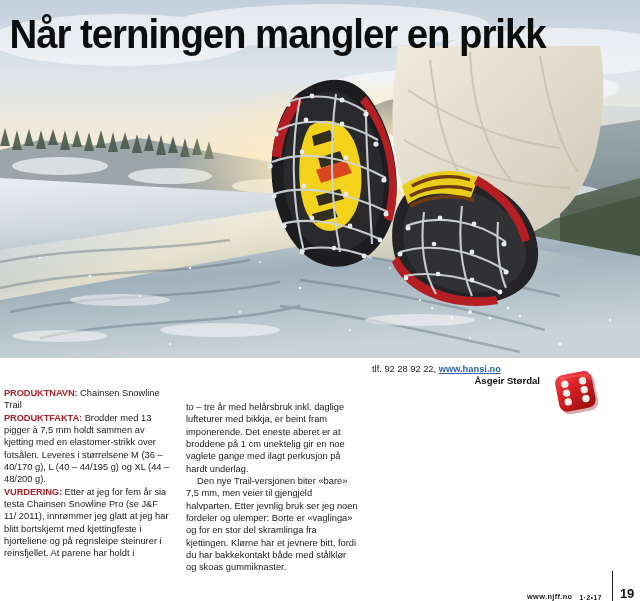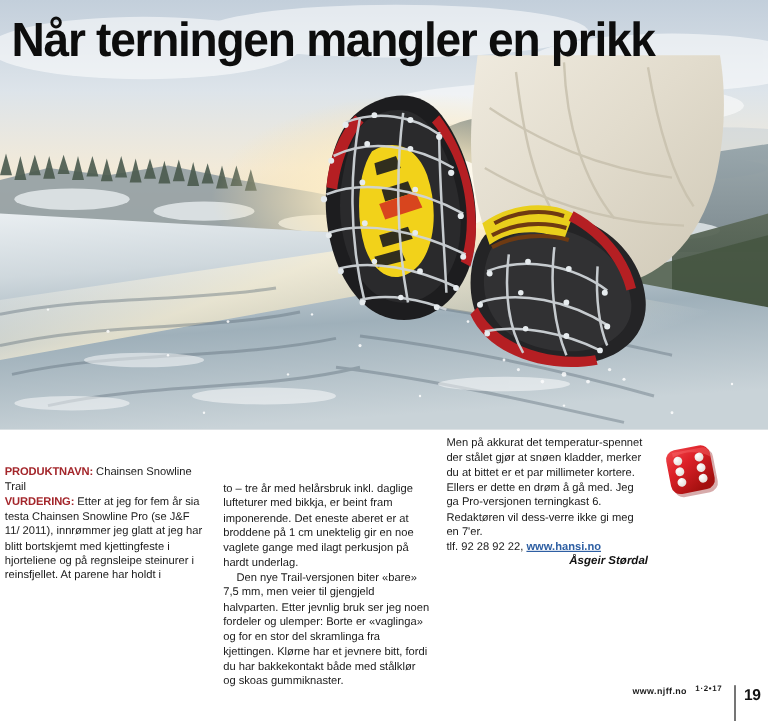--- a/index.html
+++ b/index.html
@@ -36,32 +36,32 @@
   }
   .col p{margin:0;}
   .col p.indent{text-indent:11px;}
   .c1{left:4px;width:166px;margin-top:24px;}
   .c2{left:186px;width:172px;margin-top:38px;}
   .c3{left:372px;width:168px;}
   .lbl{color:#a3252a;font-weight:700;letter-spacing:-0.1px;}
   .link{color:#2e5fa3;text-decoration:underline;font-weight:700;text-align:right;}
   .byline{
     margin-top:17px;text-align:right;
-    font-style:italic;font-weight:700;font-size:9.6px;color:#121212;
+    font-weight:700;font-size:9.6px;color:#121212;
   }
 
   
   .die-wrap{position:absolute;left:549px;top:366px;width:52px;height:52px;}
   .die-wrap svg{display:block;}
 
   
   .footer{position:absolute;left:0;top:568px;width:640px;height:33px;}
   .footer-inner{
     position:absolute;right:6px;top:3px;
-    display:flex;align-items:flex-start;gap:7px;
+    display:flex;align-items:flex-end;gap:7px;
   }
   .f-url{font-size:7.4px;font-weight:700;letter-spacing:.35px;color:#1b1b1b;}
   .f-issue{font-size:6.6px;font-weight:700;letter-spacing:.55px;color:#1b1b1b;}
   .f-rule{width:1px;height:30px;background:#1b1b1b;margin-left:3px;}
   .f-page{font-size:13px;font-weight:700;color:#111;letter-spacing:-0.2px;}
 </style>
 </head>
 <body>
 
 <div class="page">
@@ -315,30 +315,30 @@
   </div>
 
   <div class="headline">
     <h1>Når terningen mangler en prikk</h1>
   </div>
 
   <div class="cols">
 
     <div class="col c1">
       <p><span class="lbl">PRODUKTNAVN:</span><span> Chainsen Snowline Trail</span></p>
+      <p><span class="lbl">PRODUKTFAKTA:</span><span> Brodder med 13 pigger à 7,5 mm holdt sammen av kjetting med en elastomer-strikk over fotsålen. Leveres i størrelsene M (36 – 40/170 g), L (40 – 44/195 g) og XL (44 – 48/200 g).</span></p>
       <p><span class="lbl">VURDERING:</span><span> Etter at jeg for fem år sia testa Chainsen Snowline Pro (se J&amp;F 11/ 2011), innrømmer jeg glatt at jeg har blitt bortskjemt med kjettingfeste i hjorteliene og på regnsleipe steinurer i reinsfjellet. At parene har holdt i</span></p>
     </div>
 
     <div class="col c2">
       <p>to – tre år med helårsbruk inkl. daglige lufteturer med bikkja, er beint fram imponerende. Det eneste aberet er at broddene på 1 cm unektelig gir en noe vaglete gange med ilagt perkusjon på hardt underlag.</p>
       <p class="indent">Den nye Trail-versjonen biter «bare» 7,5 mm, men veier til gjengjeld halvparten. Etter jevnlig bruk ser jeg noen fordeler og ulemper: Borte er «vaglinga» og for en stor del skramlinga fra kjettingen. Klørne har et jevnere bitt, fordi du har bakkekontakt både med stålklør og skoas gummiknaster.</p>
     </div>
 
     <div class="col c3">
-      <p>Men på akkurat det temperatur-spennet der stålet gjør at snøen kladder, merker du at bittet er et par millimeter kortere. Ellers er dette en drøm å gå med. Jeg ga Pro-versjonen terningkast 6. Redaktøren vil dess-verre ikke gi meg en 7'er.</p>
       <p><span>tlf. 92 28 92 22, </span><a class="link" href="#">www.hansi.no</a></p>
       <p class="byline">Åsgeir Størdal</p>
     </div>
   </div>
 
   <div class="die-wrap">
     <svg width="52" height="52" viewBox="0 0 52 52">
       <defs>
         <linearGradient id="dieg" x1="0" y1="0" x2="0.6" y2="1">
           <stop offset="0%" stop-color="#f0474d"></stop>

